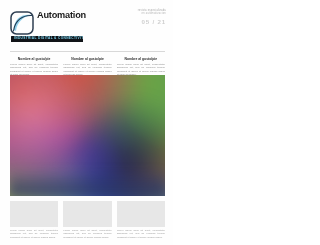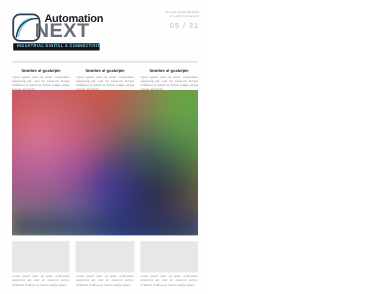--- a/index.html
+++ b/index.html
@@ -254,21 +254,20 @@
 
     <div class="logo-block">
       <span class="logo-mark">
         <svg width="26" height="26" viewBox="0 0 52 52">
           <rect x="4" y="4" width="44" height="44" rx="11" ry="11" fill="none" stroke="#2f3f52" stroke-width="3"></rect>
           <path d="M10 40 C10 16, 26 8, 44 10 C28 14, 16 24, 14 42 Z" fill="#7ec8e8" opacity="0.85"></path>
           <path d="M9 42 C12 20, 28 10, 45 11" fill="none" stroke="#1e3a52" stroke-width="2.2" stroke-linecap="round"></path>
         </svg>
       </span>
       <div class="logo-word-top">Automation</div>
-      <div class="logo-word-next">NEXT</div>
       <div class="logo-tagline">
         <div class="logo-tagline-text">INDUSTRIAL DIGITAL &amp; CONNECTIVITY</div>
       </div>
     </div>
 
     <div class="header-meta">
       <div class="header-meta-line1">revista especializada</div>
       <div class="header-meta-line2">en automatizacion</div>
       <div class="header-issue">05 / 21</div>
     </div>

